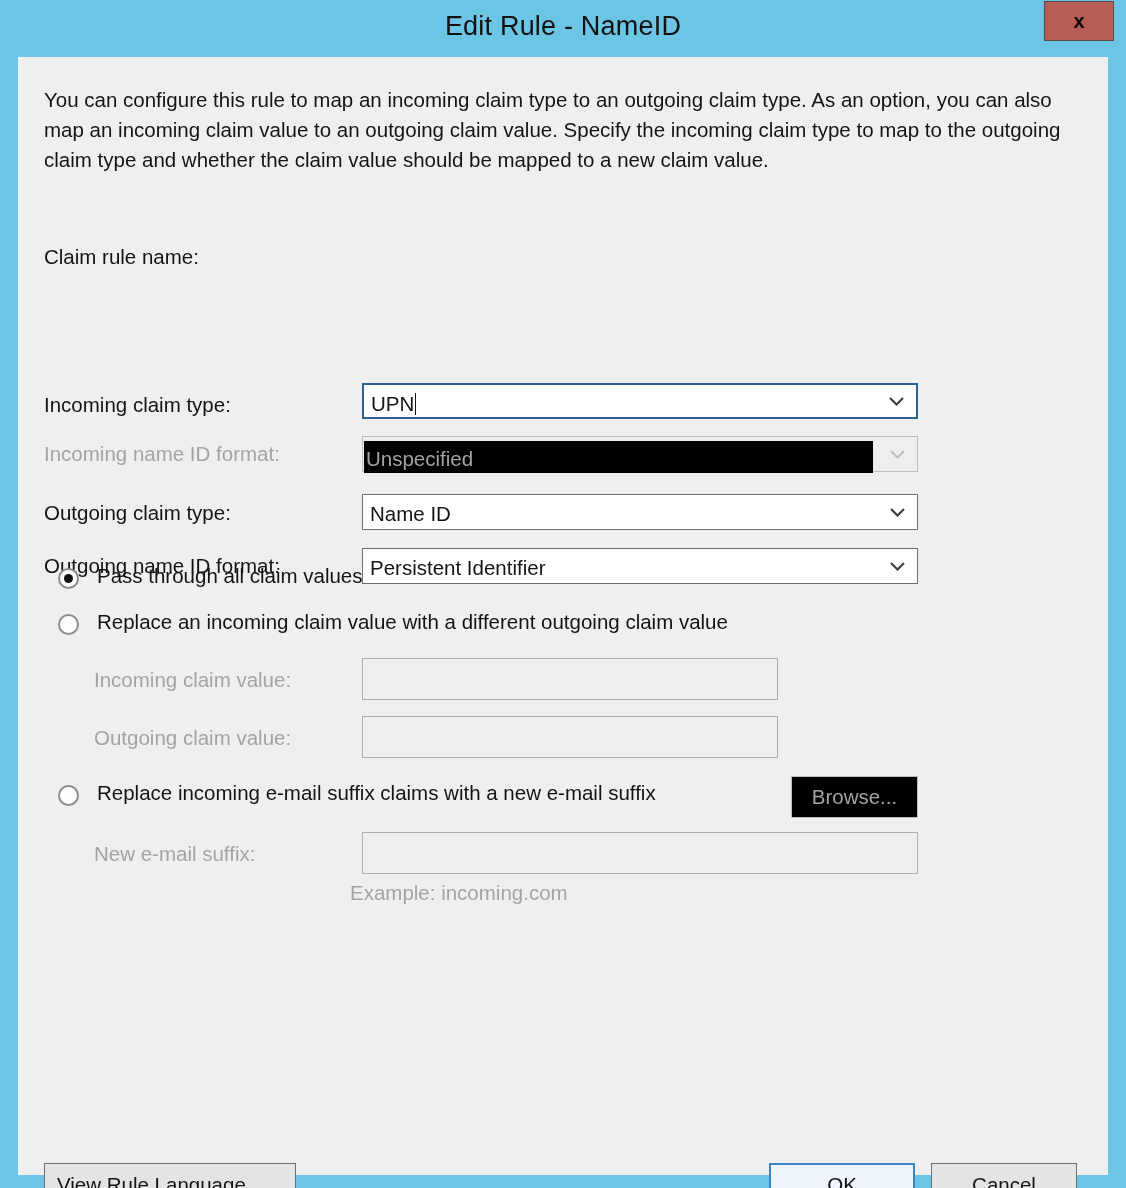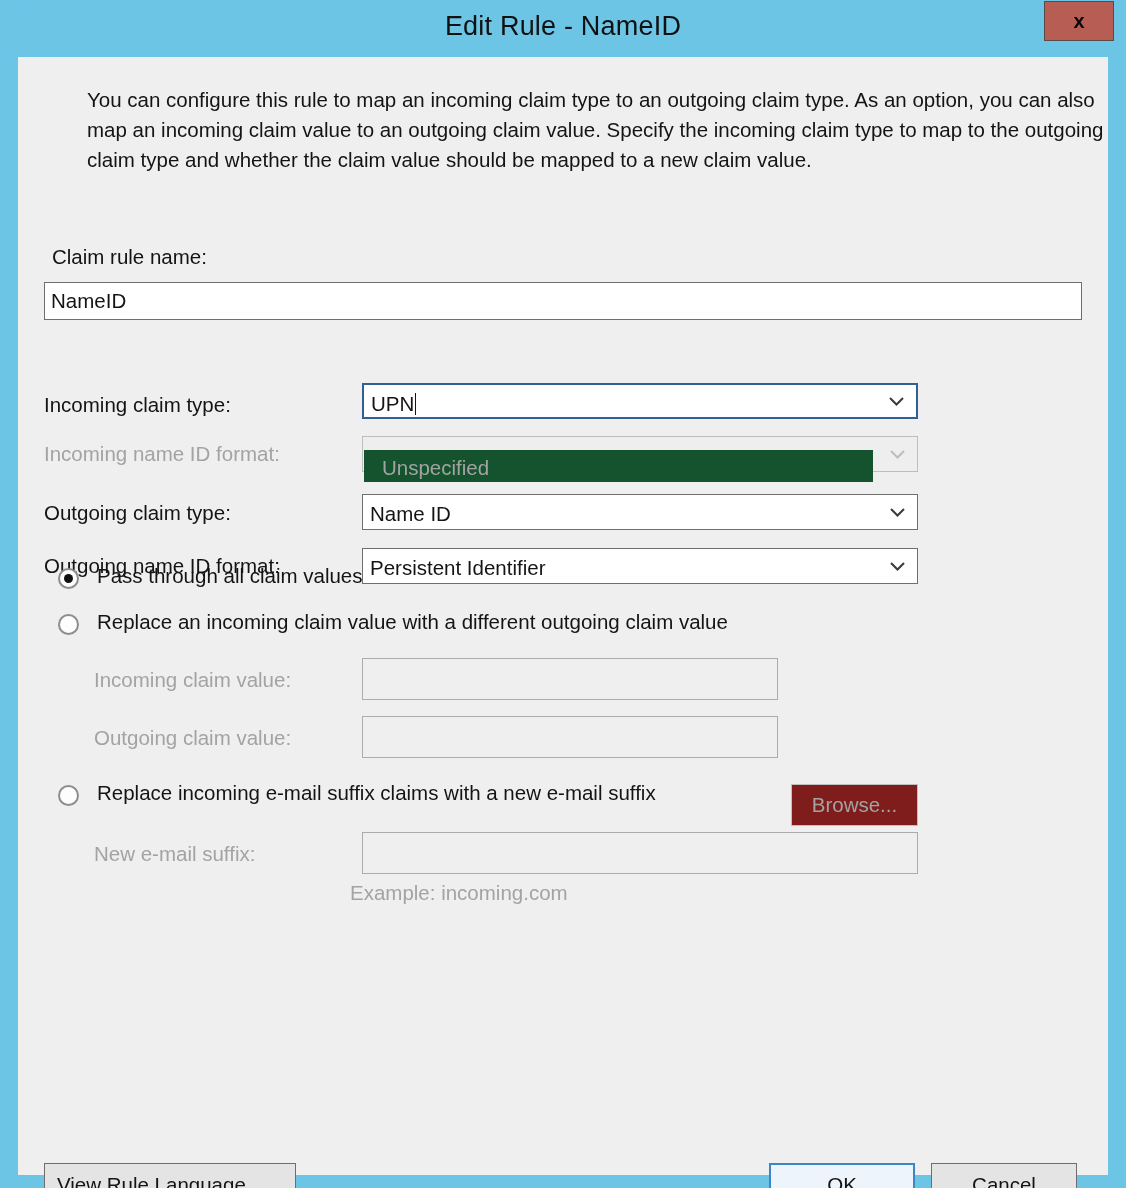--- a/index.html
+++ b/index.html
@@ -70,35 +70,33 @@
   }
 
   .intro {
     position: absolute;
     left: 26px;
     top: 28px;
     width: 1036px;
     font-size: 20.5px;
     line-height: 30px;
     color: #141414;
-    margin-left: 43px;
   }
 
   .lbl {
     font-size: 20.5px;
     color: #141414;
     white-space: nowrap;
   }
   .lbl.disabled { color: #a3a3a3; }
 
   .label-claim-rule-name {
     position: absolute;
     left: 26px;
     top: 188px;
-    margin-left: 8px;
   }
 
   .input-text {
     position: absolute;
     background: #ffffff;
     border: 1px solid #6e6e6e;
     box-sizing: border-box;
     font-family: "Liberation Sans", sans-serif;
     font-size: 20.5px;
     color: #141414;
@@ -148,26 +146,26 @@
     right: 40px;
     height: 100%;
     line-height: 37px;
     font-size: 20.5px;
     color: #141414;
     white-space: nowrap;
     overflow: hidden;
   }
   .combo.disabled .combo-value {
     color: #a3a3a3;
-    background: #14532d;
+    background: #000000;
     left: 1px;
-    padding-left: 18px;
+    padding-left: 2px;
     right: 44px;
     height: calc(100% - 2px);
-    top: 13px;
+    top: 4px;
     line-height: 36px;
   }
   .caret {
     display: inline-block;
     width: 1px;
     height: 22px;
     background: #141414;
     vertical-align: -4px;
     margin-left: 1px;
   }
@@ -243,25 +241,24 @@
     font-size: 20.5px;
     color: #141414;
     text-align: center;
     cursor: pointer;
   }
   .btn.default {
     background: #eef4fb;
     border: 2px solid #3b86c4;
   }
   .btn.disabled {
-    background: #7f1d1d;
+    background: #000000;
     border: 1px solid #bfbfbf;
     color: #a3a3a3;
     cursor: default;
-    margin-top: 8px;
   }
   .btn-view-rule {
     left: 26px;
     top: 1106px;
     width: 252px;
     height: 43px;
     line-height: 41px;
     text-align: left;
     padding-left: 12px;
   }
@@ -296,21 +293,20 @@
     <div class="title-text">Edit Rule - NameID</div>
     <div class="close-button">x</div>
   </div>
 
   <div class="dialog-body">
 
     <div class="intro">You can configure this rule to map an incoming claim type to an outgoing claim type. As an option, you can also map an incoming claim value to an outgoing claim value. Specify the incoming claim type to map to the outgoing claim type and whether the claim value should be mapped to a new claim value.</div>
 
     <div class="lbl label-claim-rule-name">Claim rule name:</div>
 
-    <input class="input-text rule-name-input" type="text" value="NameID" style="">
 
 
     <div class="lbl row-label" style="top:336px">Incoming claim type:</div>
     <div class="combo focused" style="top:326px">
       <span class="combo-value"><span>UPN</span><span class="caret"></span></span>
       <span class="chev">
         <svg width="15" height="9" viewBox="0 0 15 9">
             <path d="M1 1 L7.5 7.5 L14 1" stroke="#3a3a3a" stroke-width="2" fill="none"></path>
           </svg>
       </span>

